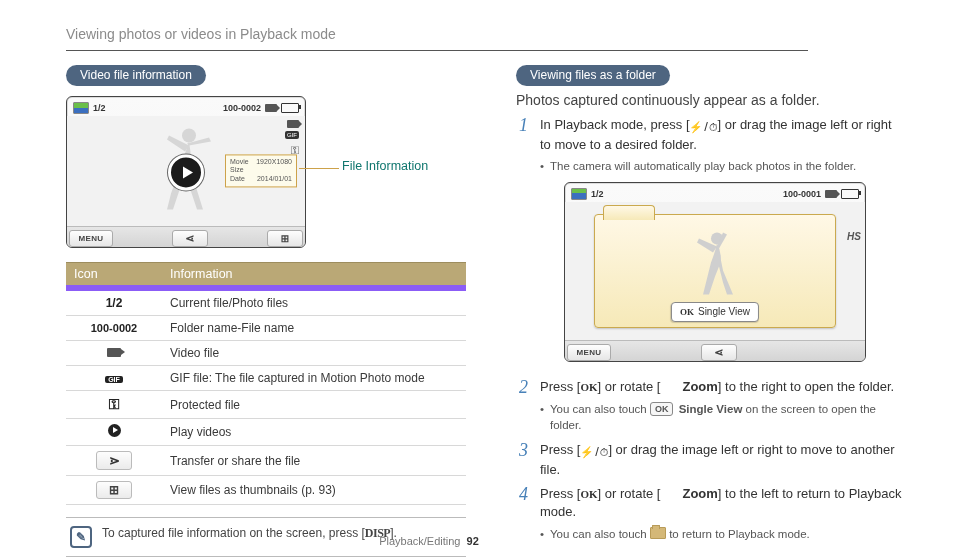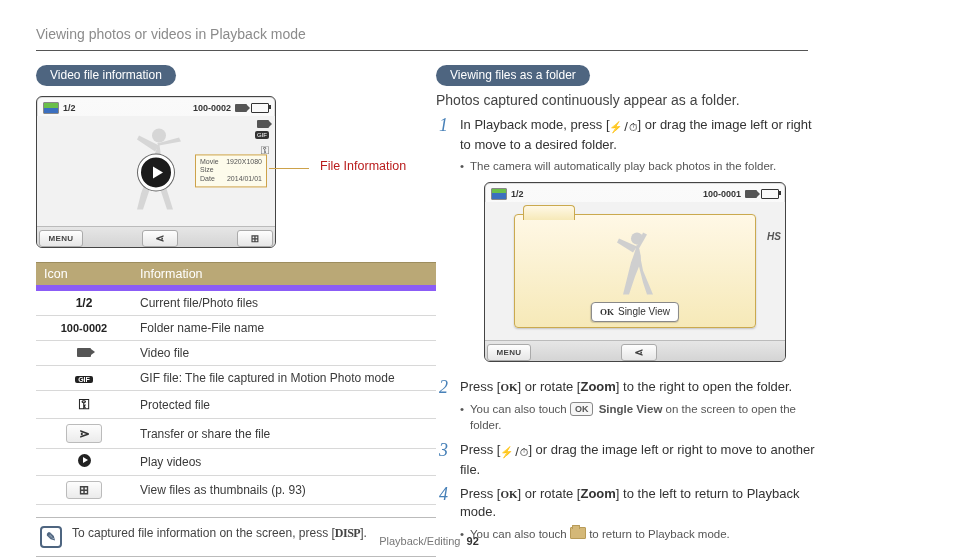--- a/index.html
+++ b/index.html
@@ -10,35 +10,36 @@
     background: #ffffff;
     font-family: "Segoe UI", "Helvetica Neue", Arial, sans-serif;
     color: #3a3a3a;
     font-size: 13px;
   }
   .page {
     position: relative;
     width: 858px;
     height: 557px;
     box-sizing: border-box;
-    padding: 26px 50px 0 36px;
+    padding: 26px 50px 0 66px;
   }
   .breadcrumb {
     font-size: 14px;
     color: #8b8b8b;
     font-weight: 300;
     margin-bottom: 4px;
   }
   hr.sep {
     border: none;
     border-top: 1px solid #555;
     margin: 8px 0 14px 0;
   }
   .columns {
     display: flex;
+    gap: 50px;
   }
   .col { flex: 1; }
   
   .pill {
     display: inline-block;
     background: #4e6580;
     color: #fff;
     border-radius: 12px;
     padding: 3px 14px 4px 14px;
     font-size: 12px;
@@ -109,24 +110,24 @@
   .callout-line {
     position: absolute;
     left: 233px;
     top: 72px;
     height: 1px;
     width: 40px;
     border-top: 1px solid #cda24a;
   }
   .callout-label {
     position: absolute;
-    left: 284px;
+    left: 276px;
     top: 63px;
     font-size: 12.5px;
-    color: #b91c1c;
+    color: #0f766e;
   }
   .left-shot-wrap { position: relative; width: 400px; }
   .lcd .bottombar {
     height: 20px; background: linear-gradient(#e6e6e6,#d4d4d4);
     border-top: 1px solid #bbb;
     display: flex; align-items:flex-end; justify-content: space-between;
     padding: 0 2px;
   }
   .bb-btn {
     border: 1px solid #aaa; border-radius: 3px;
@@ -187,21 +188,21 @@
   .note b.disp { font-family: Tahoma; letter-spacing: -0.5px; font-weight:bold;text-align:right; }
   
   .subtext { font-size: 14px; color: #444; margin: -4px 0 8px 0; }
   ol.steps { list-style:none; padding:0; margin:0; }
   ol.steps > li { display:flex; gap:12px; margin-bottom:6px; }
   ol.steps .num { font-size:18px; color:#4881b8; font-style:italic; font-family:"Times New Roman", serif; line-height:1.1; width:12px; flex-shrink:0; text-align:right; }
   ol.steps .body { flex:1; font-size:13px; color:#333; line-height:1.4; }
   ul.sub { list-style:none; padding:0; margin:4px 0 0 0; }
   ul.sub li { font-size:11.5px; color:#555; position:relative; padding-left:10px; margin-bottom:2px; }
   ul.sub li::before { content:"•"; position:absolute; left:0; top:0; }
-  .bold { font-weight:bold; }
+  .bold { font-weight:bold;margin-left:22px; }
   .inline-icon { display:inline-block; vertical-align:-2px; }
   .flash-timer { display:inline-flex; gap:1px; vertical-align:-2px; }
   .flash::before { content:"⚡"; font-size:11px; color:#222; }
   .timer::before { content:"⏱"; font-size:11px; color:#222; }
   .ok-label { font-family:Tahoma; font-weight:bold; font-size:11px; }
   .ok-box { border:1px solid #888; border-radius:3px; padding:0 4px; font-size:9px; font-weight:bold; background:#f6f6f6; display:inline-block; vertical-align:1px; margin-right:2px; }
   .folder-ico { width:14px; height:10px; background:#d4b878; border:1px solid #b89b58; border-radius:1px; display:inline-block; vertical-align:-1px; position:relative; }
   .folder-ico::before { content:""; position:absolute; left:1px; top:-3px; width:6px; height:3px; background:#d4b878; border:1px solid #b89b58; border-bottom:none; border-radius:1px 1px 0 0; }
   
   .right-lcd-wrap { width: 340px; margin: 8px 0 10px 24px; }
@@ -317,26 +318,26 @@
             </tr>
         <tr>
               <td class="icon-cell"><span class="mini gif">GIF</span></td>
               <td>GIF file: The file captured in Motion Photo mode</td>
             </tr>
         <tr>
               <td class="icon-cell"><span class="mini key"></span></td>
               <td>Protected file</td>
             </tr>
         <tr>
+              <td class="icon-cell"><span class="mini play"></span></td>
+              <td>Play videos</td>
+            </tr>
+        <tr>
               <td class="icon-cell"><span class="pill-btn"><span class="mini share"></span></span></td>
               <td>Transfer or share the file</td>
-            </tr>
-        <tr>
-              <td class="icon-cell"><span class="mini play"></span></td>
-              <td>Play videos</td>
             </tr>
         <tr>
               <td class="icon-cell"><span class="pill-btn"><span class="mini thumbs"></span></span></td>
               <td>View files as thumbnails (p. 93)</td>
             </tr>
       </tbody>
         </table>
 
       <div class="note">
         <span class="nicon"></span>

